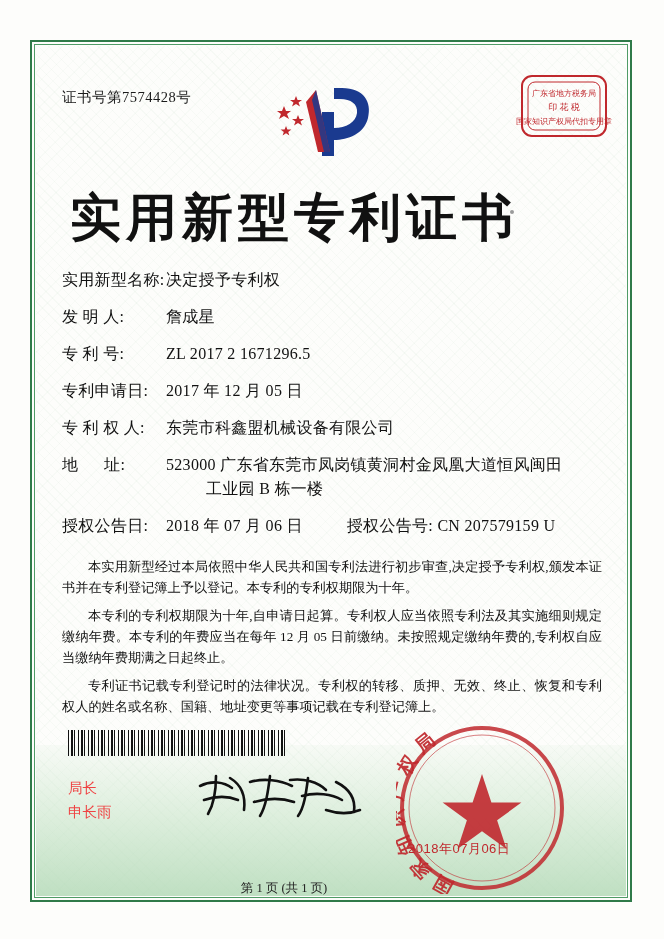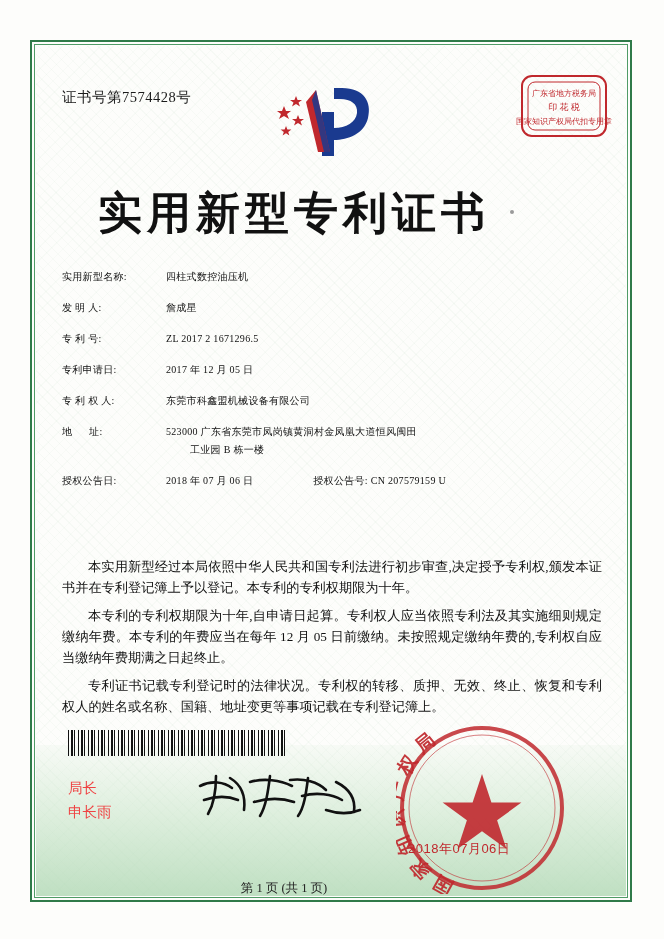--- a/index.html
+++ b/index.html
@@ -92,41 +92,41 @@
   .stamp-top svg { display:block; }
 
   
   .title {
     position: absolute;
     top: 184px;
     left: 0;
     width: 588px;
     text-align: center;
     font-family: "Liberation Serif", "DejaVu Serif", serif;
-    font-size: 44px;
+    font-size: 51px;
     font-weight: bold;
     letter-spacing: 5px;
     color: #111;
   }
   .title-dot {
     position: absolute;
     left: 510px;
     top: 210px;
     width: 4px; height: 4px;
     background: #9a9a9a;
     border-radius: 50%;
   }
 
   
   .fields {
     position: absolute;
     left: 62px;
     top: 272px;
     width: 540px;
-    font-size: 10px;
+    font-size: 16px;
     line-height: 1;
     color: #111;
   }
   .field-row {
     display: flex;
     align-items: flex-start;
     margin-bottom: 21px;
   }
   .field-label {
     width: 104px;
@@ -134,26 +134,25 @@
     white-space: pre;
     letter-spacing: 0.3px;
   }
   .field-value {
     flex: 1;
     letter-spacing: 0.3px;
   }
   .field-value .line2 {
     display: block;
     margin-top: 8px;
-    margin-left: 24px;
+    margin-left: 40px;
   }
   .row-split {
     display: flex;
     align-items: center;
-    gap: 16px;
   }
   .split-right {
     margin-left: 44px;
     white-space: nowrap;
   }
   .split-right .rlabel { letter-spacing: 0.3px; }
 
   
   .body-text {
     position: absolute;
@@ -270,21 +269,21 @@
     </svg>
   </div>
 
   <div class="title">实用新型专利证书</div>
   <div class="title-dot"></div>
 
   <div class="fields">
 
     <div class="field-row">
       <div class="field-label">实用新型名称:</div>
-      <div class="field-value">四柱式数控油压机</div>
+      <div class="field-value">决定授予专利权</div>
     </div>
 
     <div class="field-row">
       <div class="field-label">发 明 人:</div>
       <div class="field-value">詹成星</div>
     </div>
 
     <div class="field-row">
       <div class="field-label">专 利 号:</div>
       <div class="field-value">ZL 2017 2 1671296.5</div>

